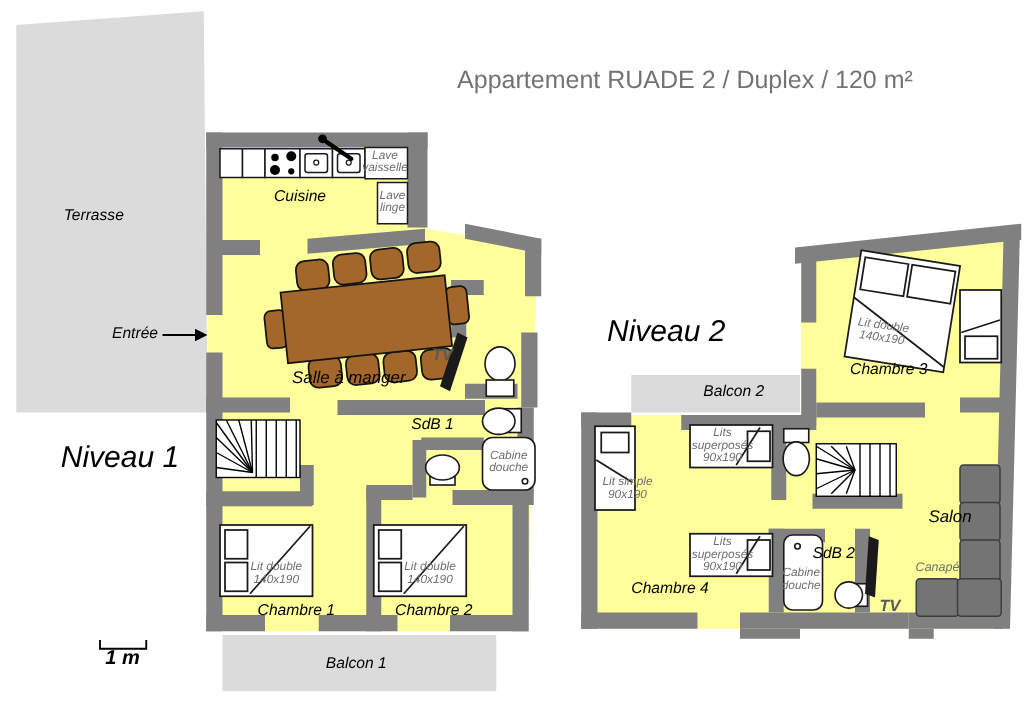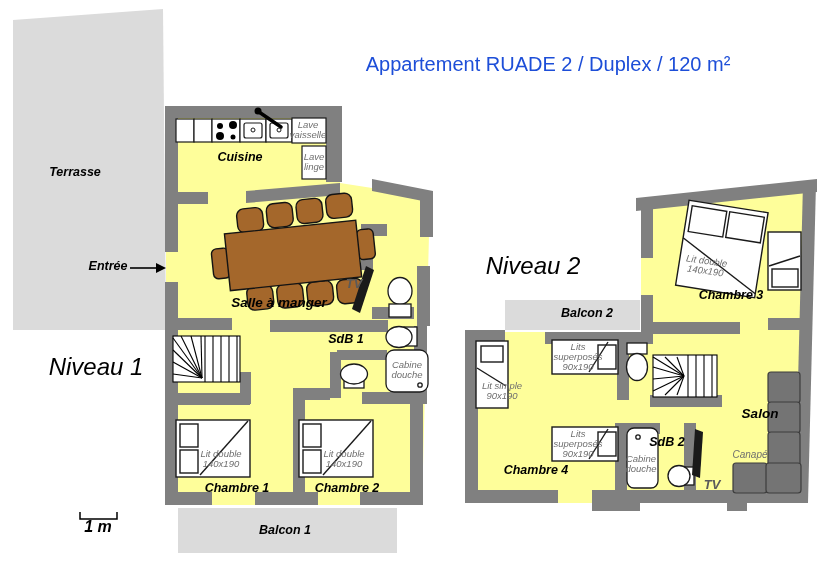--- a/index.html
+++ b/index.html
@@ -1,21 +1,21 @@
 <!DOCTYPE html>
 <html><head>
 <meta charset="utf-8">
 <style>
   html,body{margin:0;padding:0;background:#ffffff;font-family:"Liberation Sans",sans-serif;}
   .stage{position:relative;width:829px;height:575px;background:#ffffff;overflow:hidden;}
   .stage svg{position:absolute;left:0;top:0;}
   .lbl{position:absolute;transform:translate(-50%,-50%);white-space:pre-line;text-align:center;
        line-height:1.1;color:#000;pointer-events:none;}
-  .title{font-size:20px;color:#1d4ed8;white-space:nowrap;}
-  .room{font-weight:bold;font-style:italic;font-size:12.5px;}
+  .title{font-size:20px;color:#737373;white-space:nowrap;}
+  .room{font-weight:normal;font-style:italic;font-size:12.5px;}
   .big{font-size:13.5px;margin-left:28px;}
   .level{font-style:italic;font-size:24px;}
   .furn{font-style:italic;font-size:9.5px;color:#6f6f6f;line-height:1.05;}
   .canape{font-size:10px;}
   .tvlbl{font-weight:bold;font-style:italic;font-size:13px;color:#5a5a5a;}
   .scale{font-weight:bold;font-style:italic;font-size:16px;}
   .rot8{transform:translate(-50%,-50%) rotate(8deg);}
 </style>
 </head>
 <body>
@@ -271,21 +271,21 @@
 140x190</div>
 <div class="lbl furn" style="left:344px;top:459px;">Lit double
 140x190</div>
 <div class="lbl room" style="left:237px;top:489px;">Chambre 1</div>
 <div class="lbl room" style="left:347px;top:489px;">Chambre 2</div>
 <div class="lbl room" style="left:285px;top:531px;">Balcon 1</div>
 <div class="lbl scale" style="left:98px;top:527px;">1 m</div>
 
 <div class="lbl level" style="left:533px;top:266px;">Niveau 2</div>
 <div class="lbl room" style="left:587px;top:314px;">Balcon 2</div>
-<div class="lbl room" style="left:711px;top:296px;margin-left:20px;">Chambre 3</div>
+<div class="lbl room" style="left:711px;top:296px;">Chambre 3</div>
 <div class="lbl furn rot8" style="left:706px;top:266px;">Lit double
 140x190</div>
 <div class="lbl furn" style="left:502px;top:391px;">Lit simple
 90x190</div>
 <div class="lbl furn" style="left:578px;top:357px;">Lits
 superposés
 90x190</div>
 <div class="lbl furn" style="left:578px;top:444px;">Lits
 superposés
 90x190</div>

